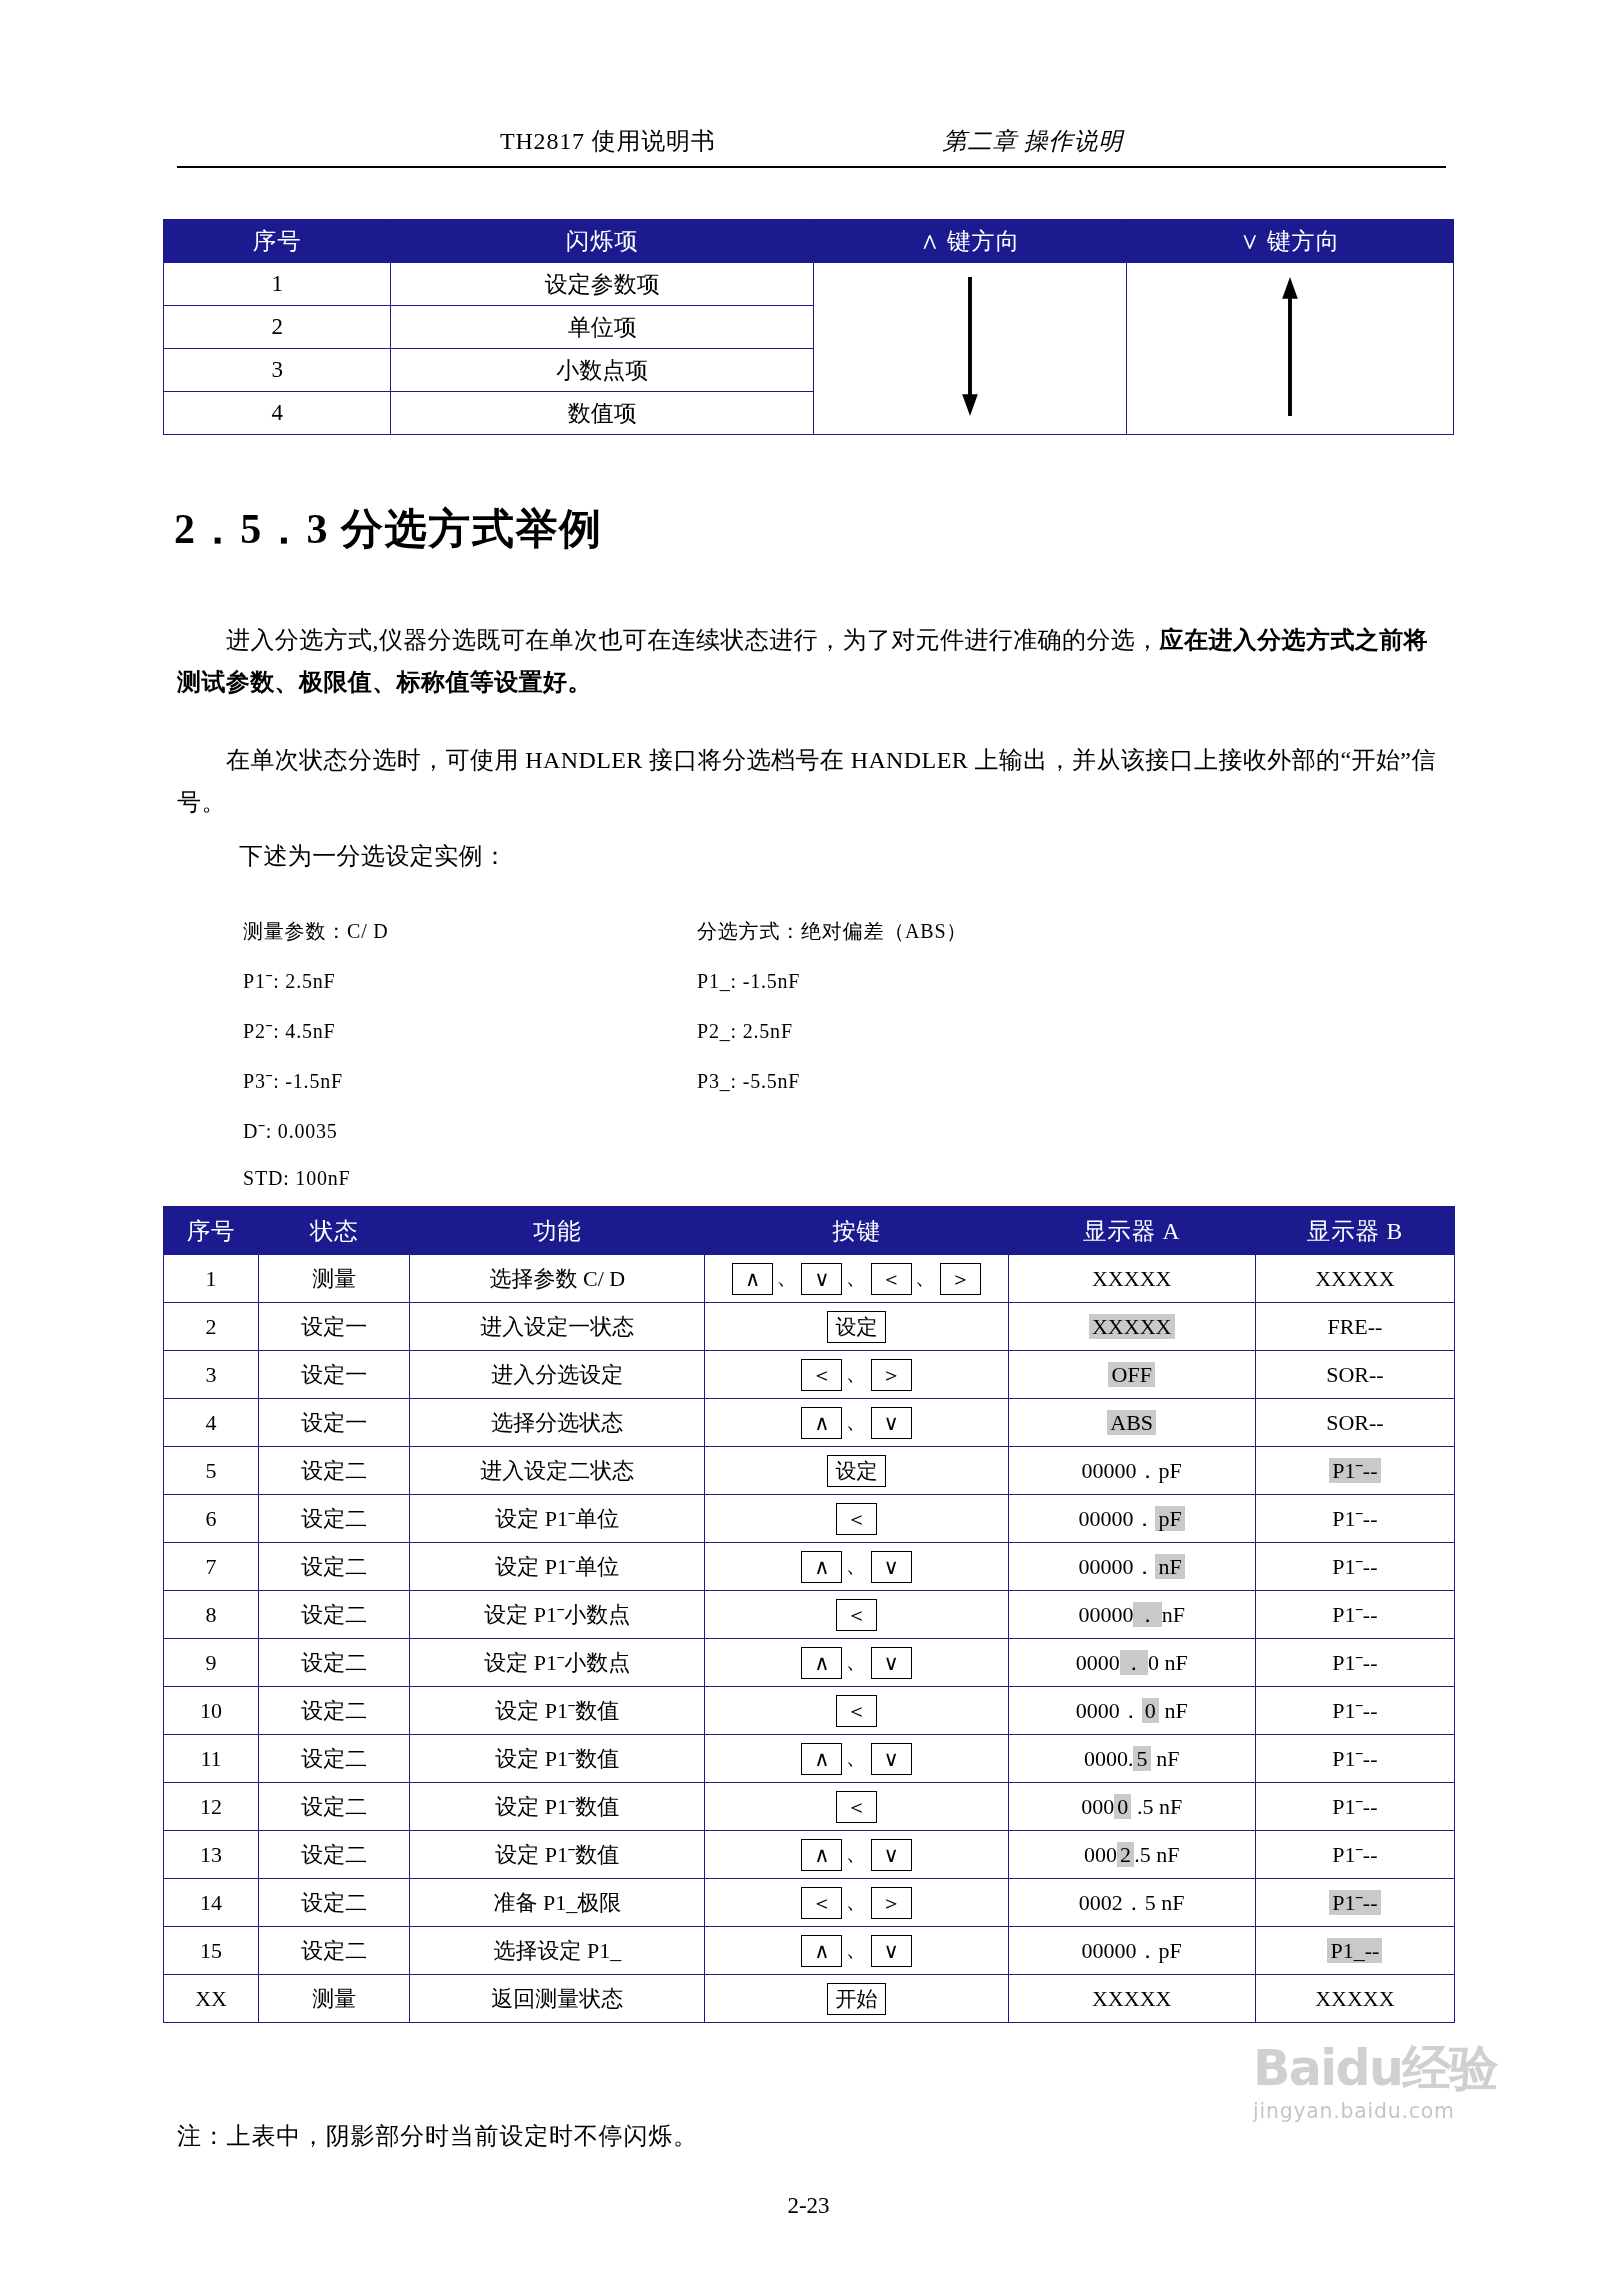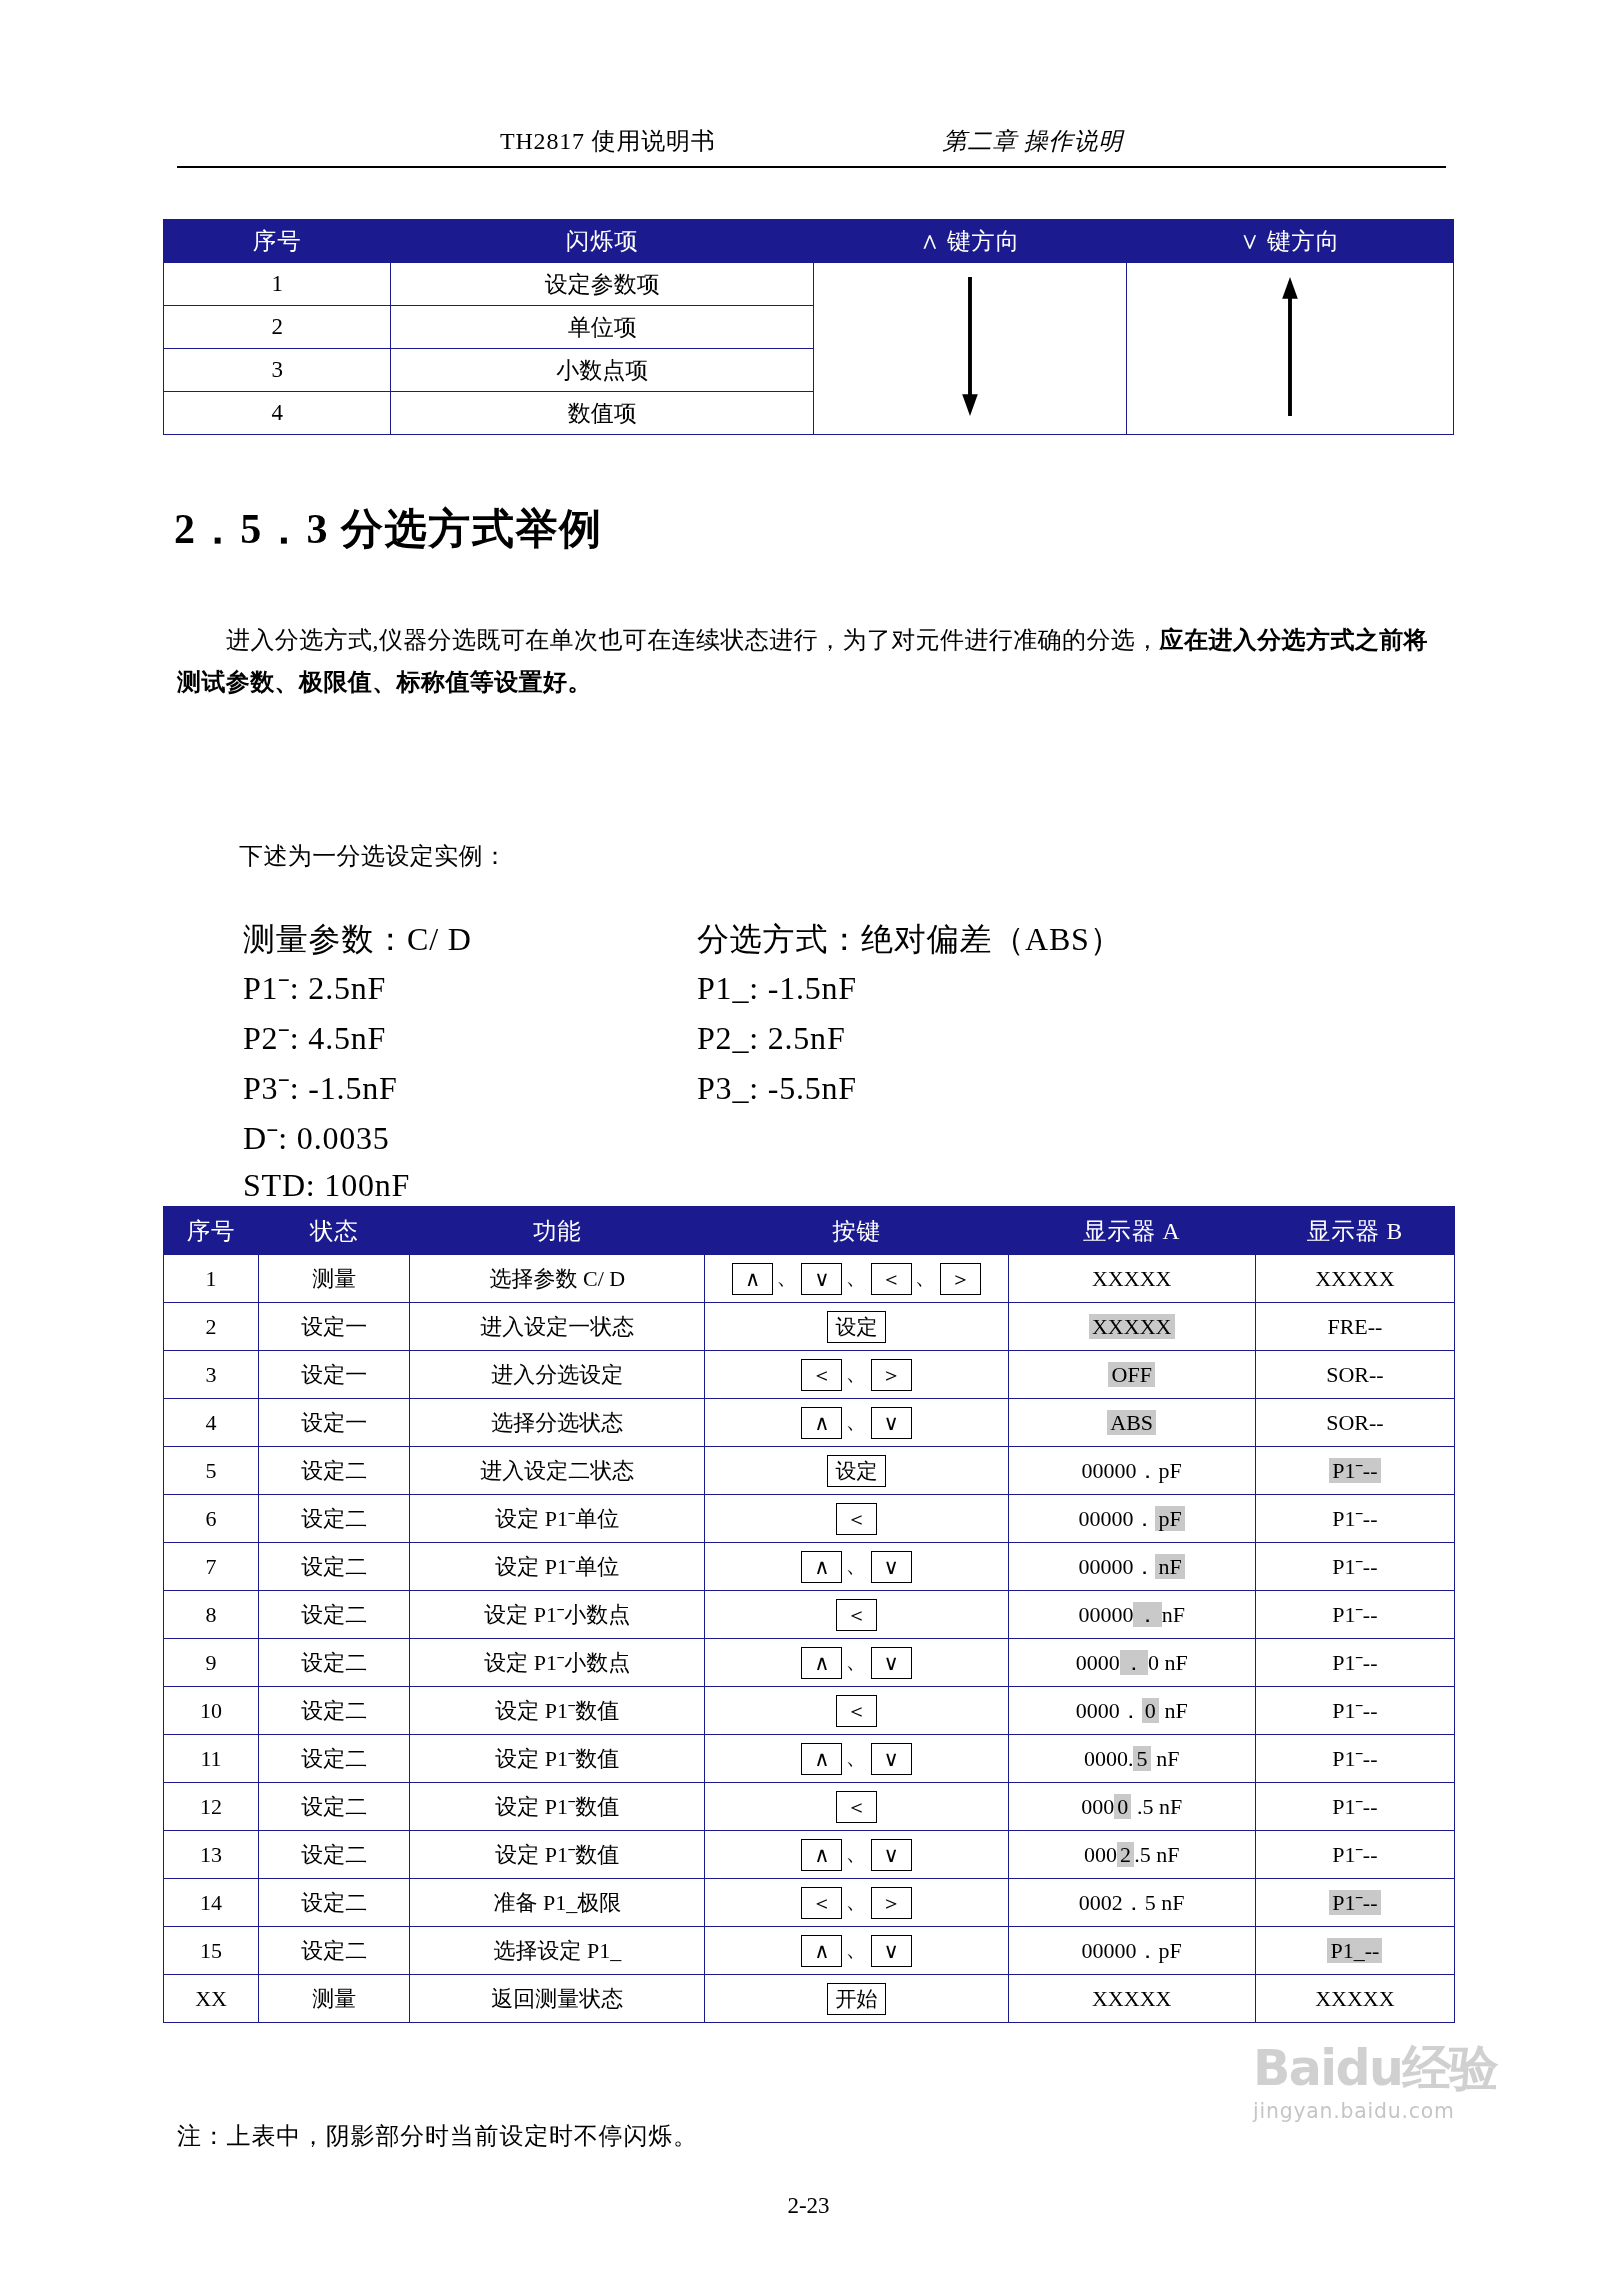--- a/index.html
+++ b/index.html
@@ -114,21 +114,21 @@
     line-height: 42px;
     letter-spacing: 0.4px;
   }
   .p1 { left: 177px; top: 619px; width: 1269px; text-indent: 49px; }
   .p1 .bold { font-weight: bold; }
   .p2 { left: 177px; top: 739px; width: 1269px; text-indent: 49px; }
   .p3 { left: 190px; top: 835px; width: 1269px; text-indent: 49px; }
 
   .spec {
     position: absolute;
-    font-size: 32px;
+    font-size: 20px;
     letter-spacing: 0.8px;
   }
   .spec-left { left: 243px; }
   .spec-right { left: 697px; }
 
   
   .table2-wrap {
     position: absolute;
     left: 163px;
     top: 1166px;
@@ -263,20 +263,21 @@
       </tr>
     </tbody>
       </table>
   </div>
 
   <div class="sec-head">2．5．3 分选方式举例</div>
 
   <div class="para p1">
     <span>进入分选方式,仪器分选既可在单次也可在连续状态进行，为了对元件进行准确的分选，</span><span class="bold">应在进入分选方式之前将测试参数、极限值、标称值等设置好。</span>
   </div>
+  <div class="para p2">在单次状态分选时，可使用 HANDLER 接口将分选档号在 HANDLER 上输出，并从该接口上接收外部的“开始”信号。</div>
   <div class="para p3">下述为一分选设定实例：</div>
 
   <div class="spec spec-left" style="top:918px;">测量参数：C/ D</div>
   <div class="spec spec-right" style="top:918px;font-family:Liberation Serif, serif;">分选方式：绝对偏差（ABS）</div>
   <div class="spec spec-left" style="top:970px;">P1ˉ:  2.5nF</div>
   <div class="spec spec-right" style="top:970px;">P1_:   -1.5nF</div>
   <div class="spec spec-left" style="top:1020px;">P2ˉ: 4.5nF</div>
   <div class="spec spec-right" style="top:1020px;">P2_:   2.5nF</div>
   <div class="spec spec-left" style="top:1070px;">P3ˉ: -1.5nF</div>
   <div class="spec spec-right" style="top:1070px;">P3_:   -5.5nF</div>

